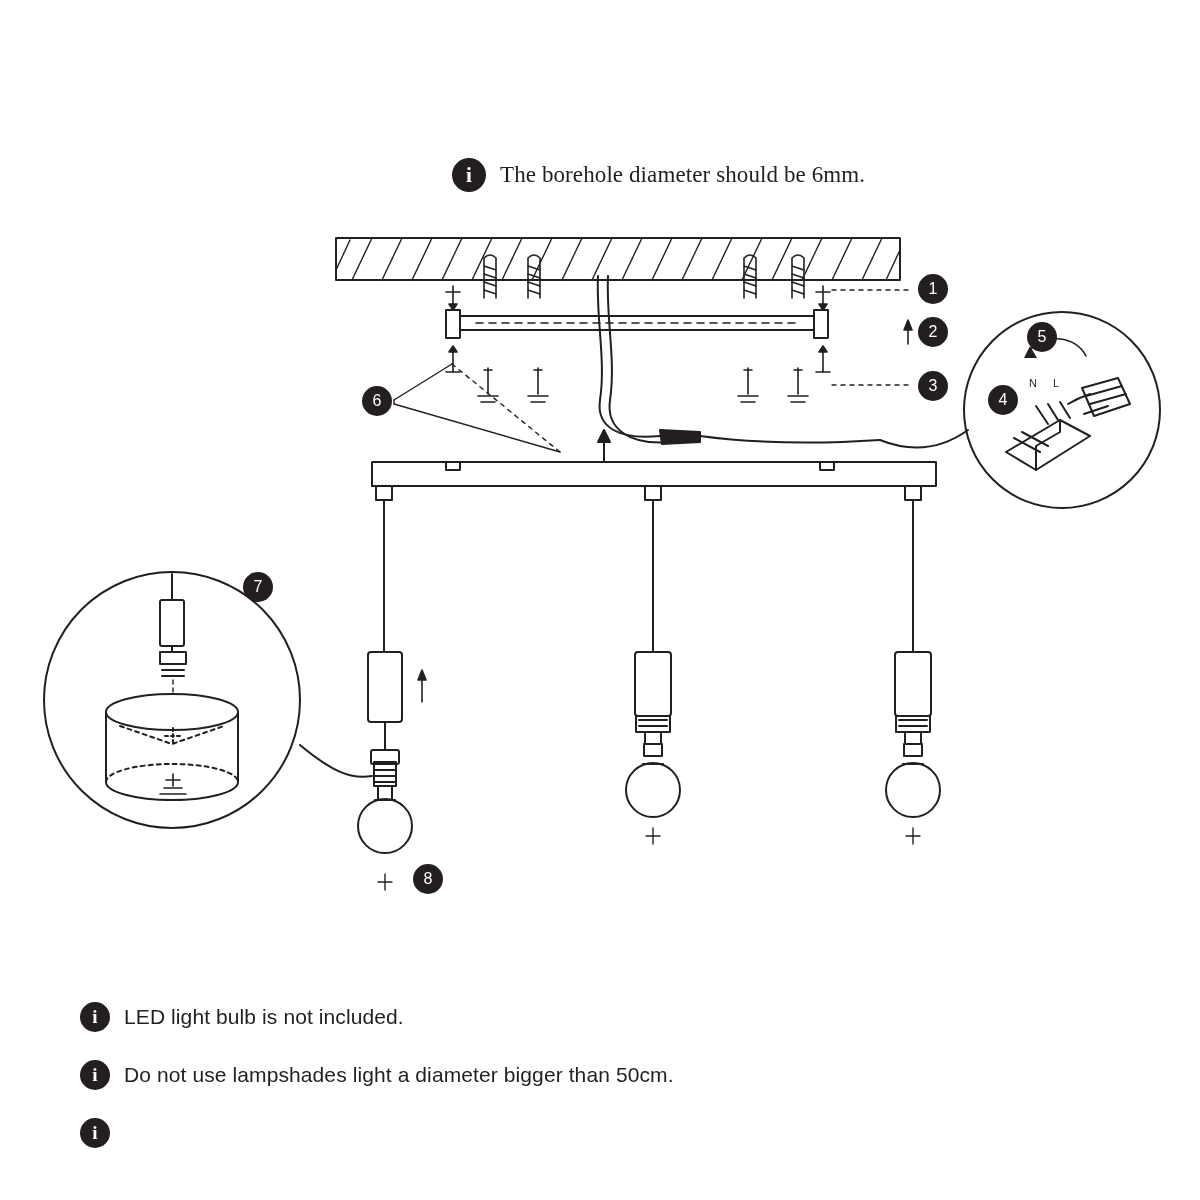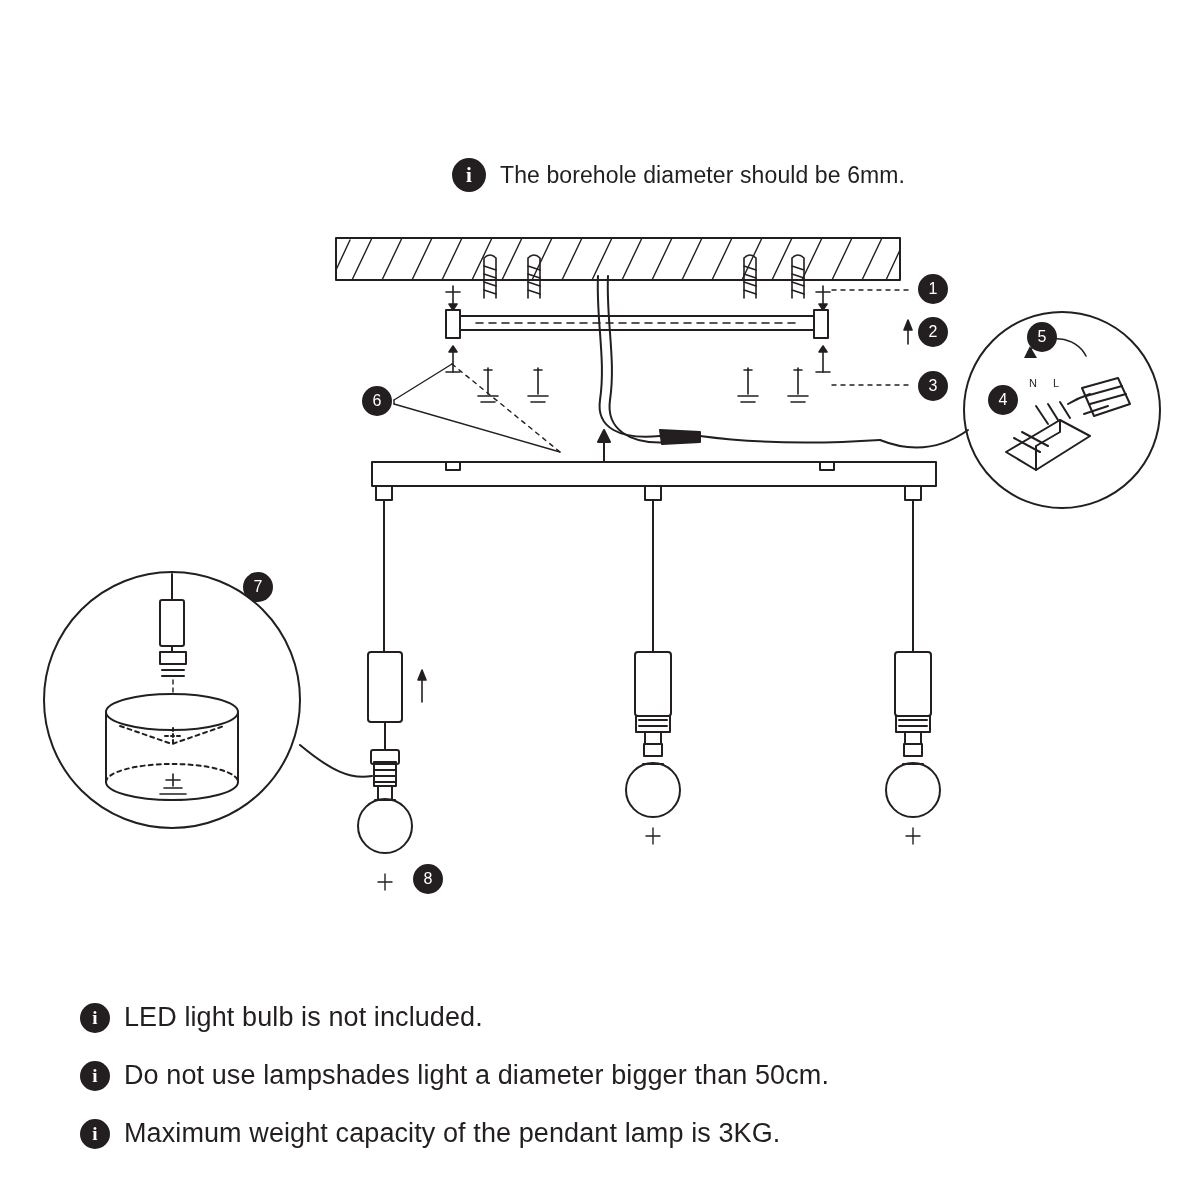--- a/index.html
+++ b/index.html
@@ -5,24 +5,24 @@
   html,body{margin:0;padding:0;background:#ffffff;}
   body{width:1200px;height:1200px;position:relative;overflow:hidden;
        font-family:"Liberation Sans", sans-serif;color:#111;}
   .stage{position:absolute;left:0;top:0;width:1200px;height:1200px;}
   svg.diagram{position:absolute;left:0;top:0;width:1200px;height:1200px;}
   .note{position:absolute;display:flex;align-items:center;gap:14px;}
   .info-badge{width:30px;height:30px;border-radius:50%;background:#231f20;
               color:#fff;display:flex;align-items:center;justify-content:center;
               font-size:19px;font-weight:bold;font-family:"Liberation Serif",serif;
               flex:0 0 auto;}
-  .note-text{font-size:27px;color:#231f20;letter-spacing:.1px;white-space:nowrap;}
+  .note-text{font-size:21px;color:#231f20;letter-spacing:.1px;white-space:nowrap;}
   .note-top{left:452px;top:158px;}
   .note-top .info-badge{width:34px;height:34px;font-size:21px;}
-  .note-top .note-text{font-size:23px;}
+  .note-top .note-text{font-size:23px;font-family:Liberation Serif, serif;}
   .note-a{left:80px;top:1002px;}
   .note-b{left:80px;top:1060px;}
   .note-c{left:80px;top:1118px;}
   .callout{position:absolute;width:30px;height:30px;border-radius:50%;
            background:#231f20;color:#fff;font-size:16px;
            display:flex;align-items:center;justify-content:center;
            font-family:"Liberation Sans",sans-serif;}
   .cn1{left:918px;top:274px;}
   .cn2{left:918px;top:317px;}
   .cn3{left:918px;top:371px;}
@@ -302,21 +302,20 @@
     <div class="note-text">LED light bulb is not included.</div>
   </div>
 
   <div class="note note-b">
     <div class="info-badge">i</div>
     <div class="note-text">Do not use lampshades light a diameter bigger than 50cm.</div>
   </div>
 
   <div class="note note-c">
     <div class="info-badge">i</div>
-    <div class="note-text">Maximum weight capacity of the pendant lamp is 3KG.</div>
   </div>
 
   <div class="callout cn1">1</div>
   <div class="callout cn2">2</div>
   <div class="callout cn3">3</div>
   <div class="callout cn4">4</div>
   <div class="callout cn5">5</div>
   <div class="callout cn6">6</div>
   <div class="callout cn7">7</div>
   <div class="callout cn8">8</div>

